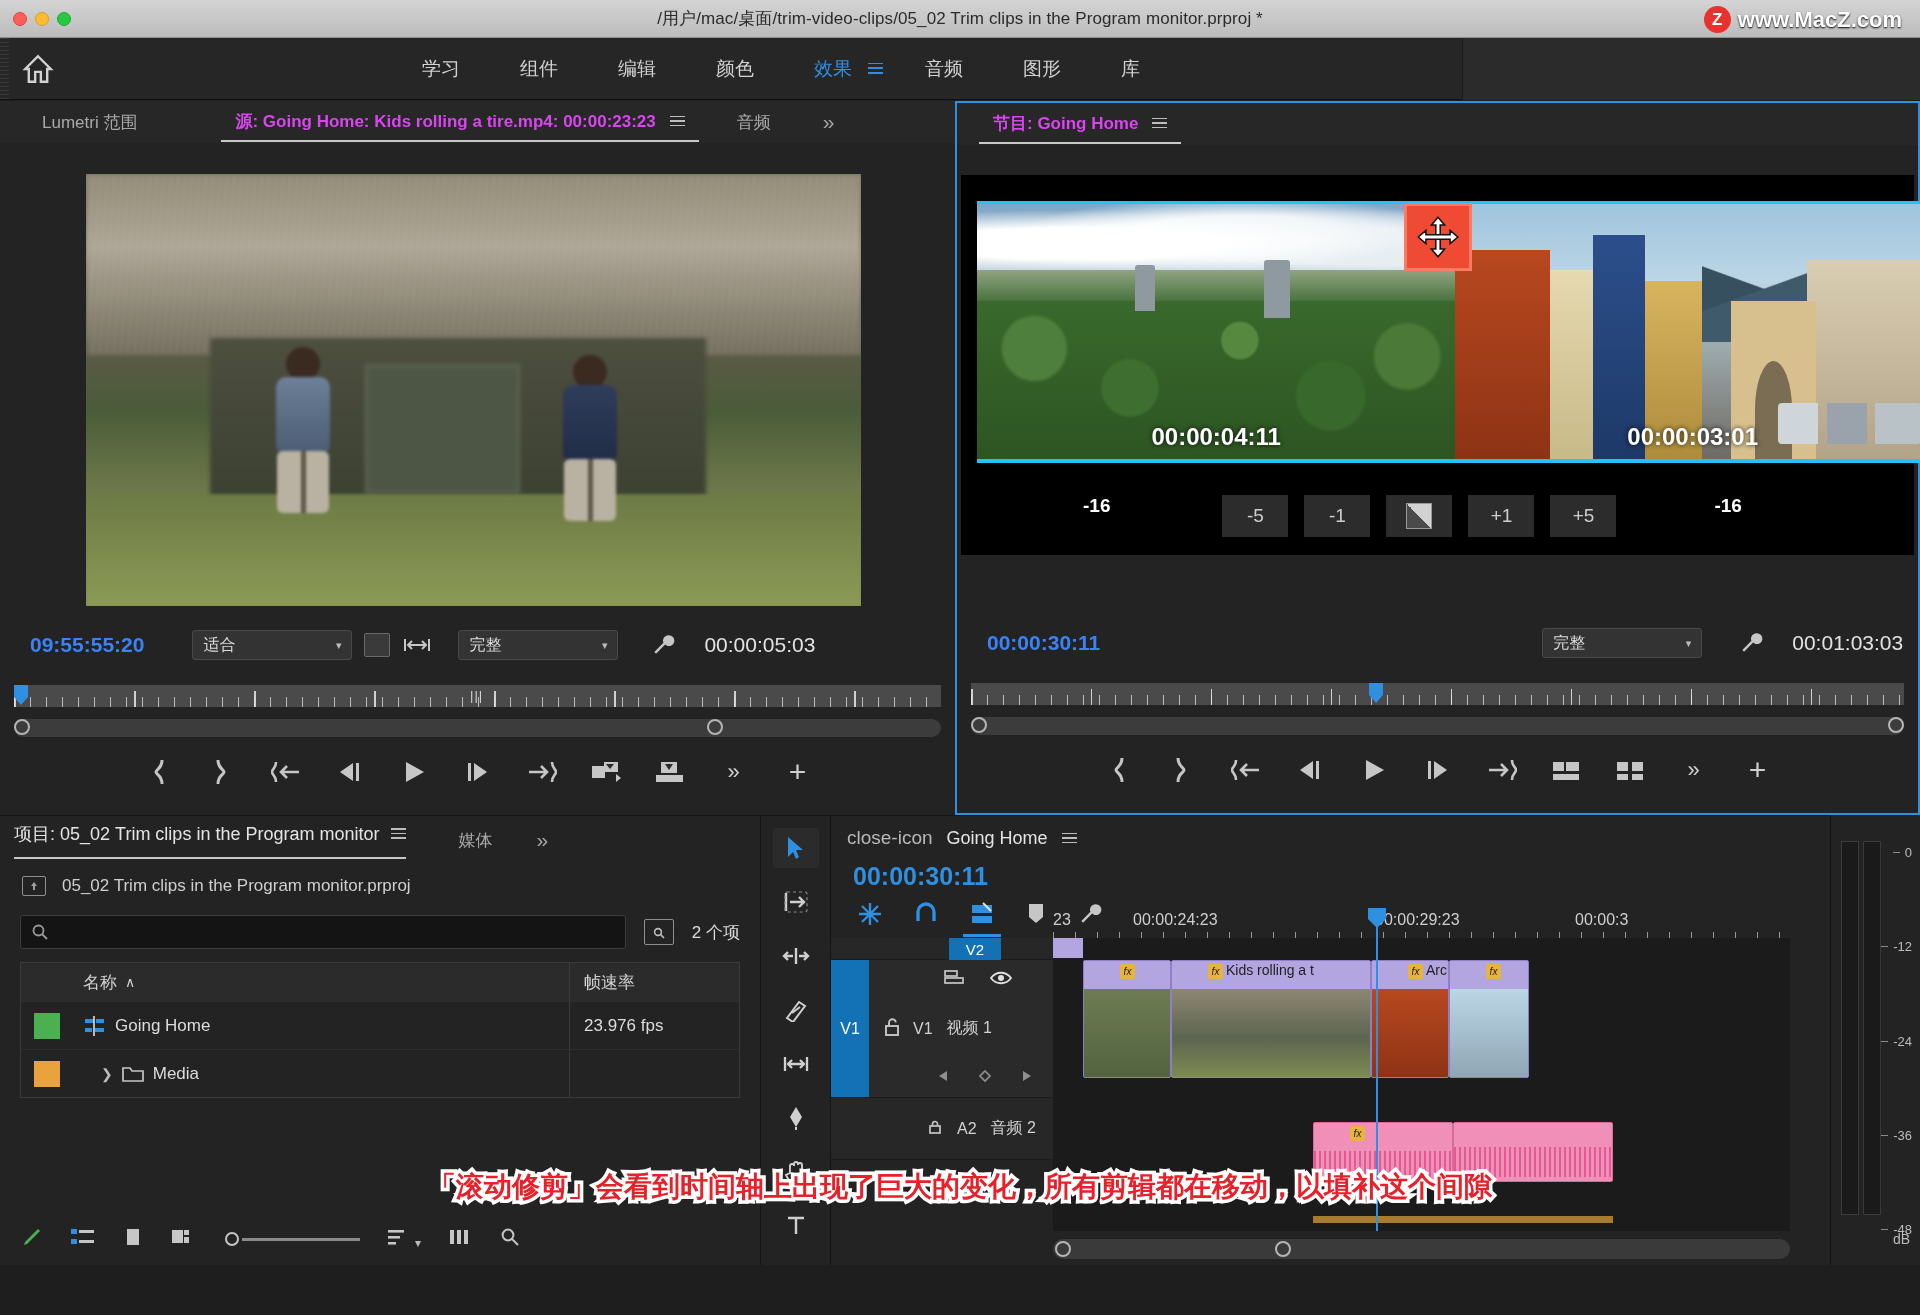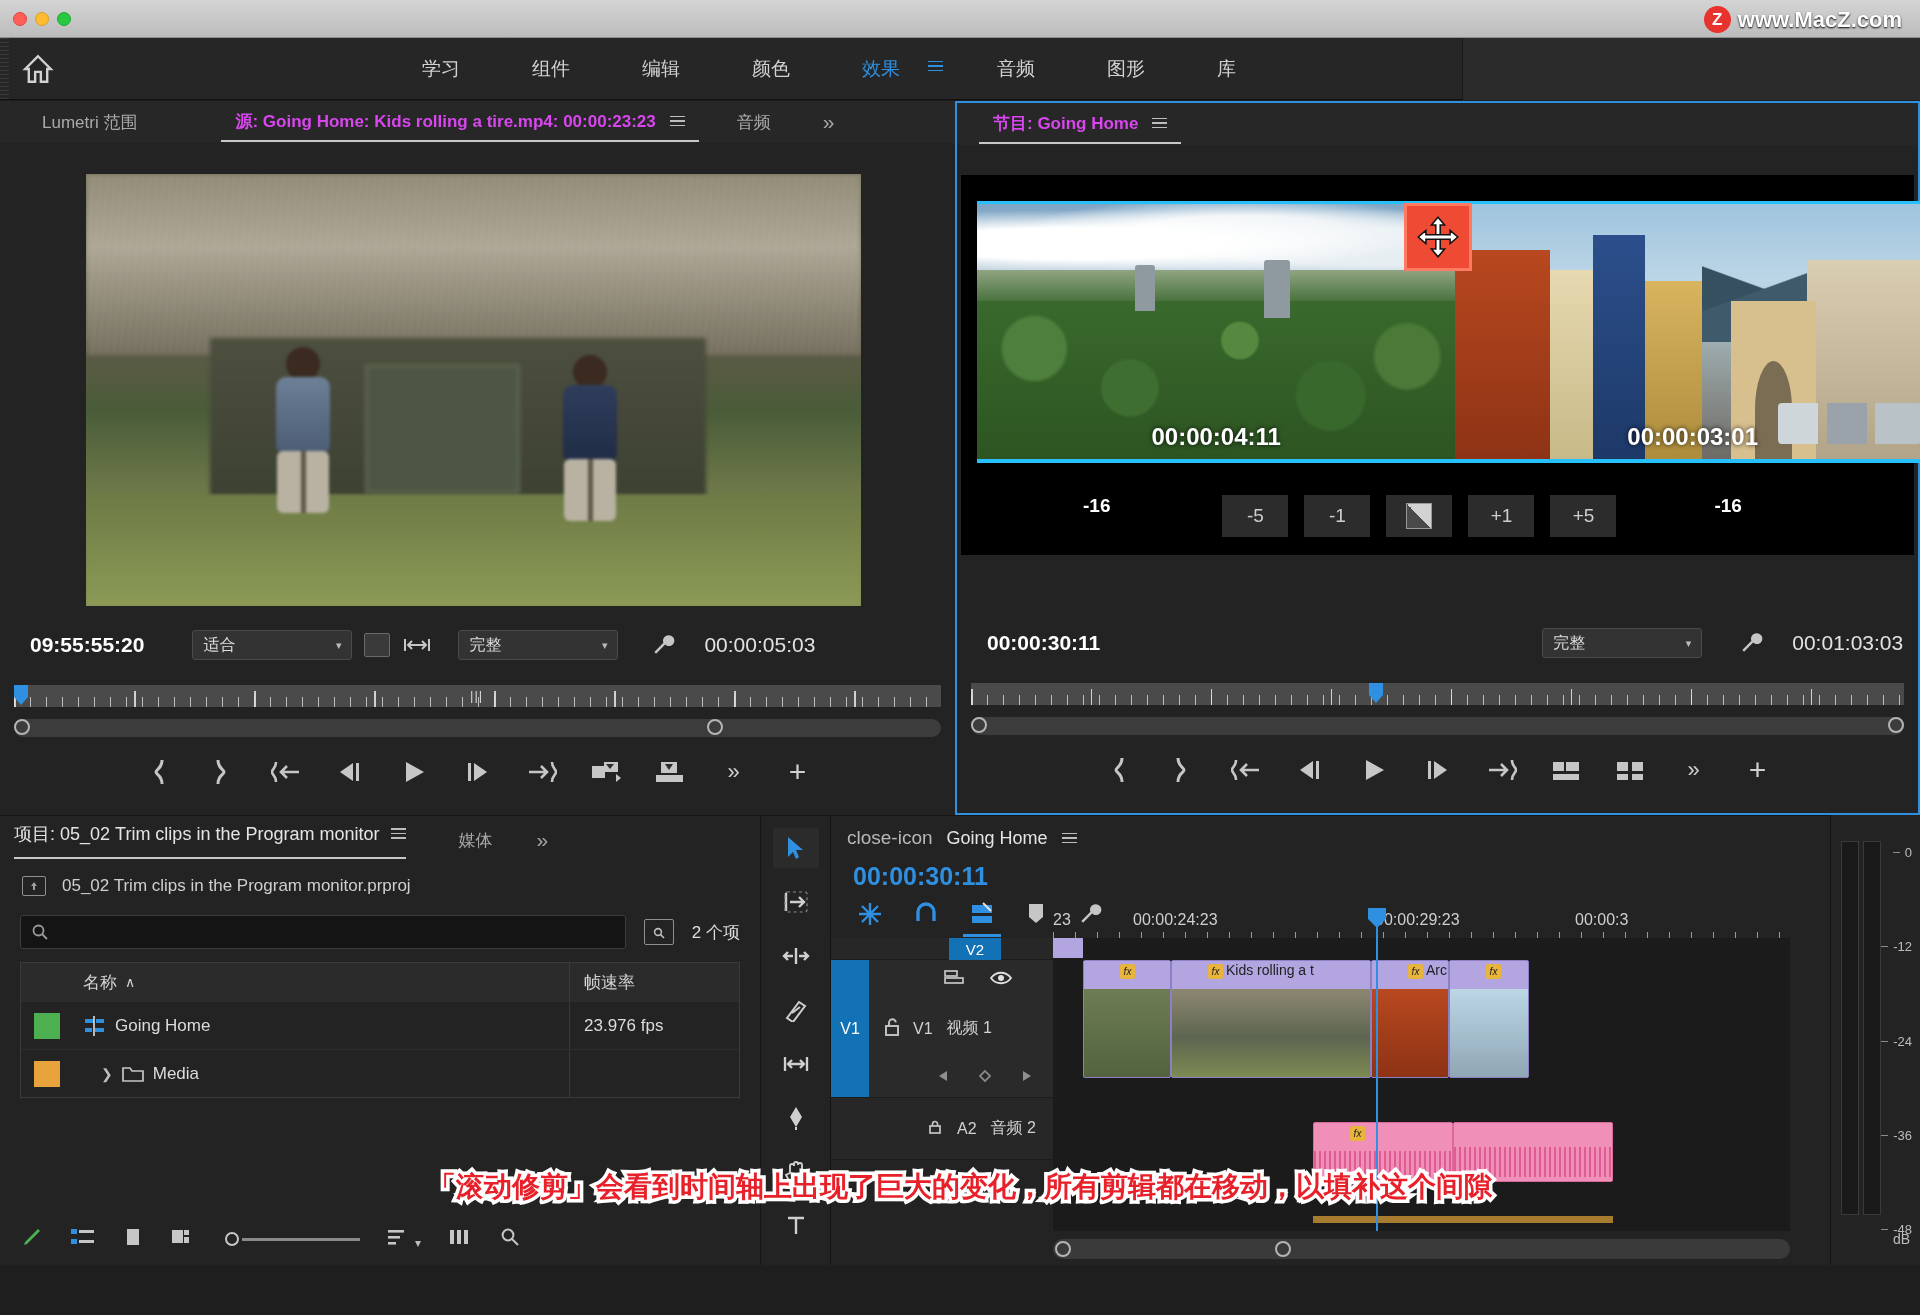--- a/index.html
+++ b/index.html
@@ -24,21 +24,21 @@
   .wm-badge { width:27px; height:27px; border-radius:50%; background:#e8322e; color:#fff;
      font-size:17px; font-weight:bold; display:flex; align-items:center; justify-content:center; }
   .wm-text { color:#fff; font-size:22px; font-weight:bold; text-shadow:0 1px 2px #000; }
 
   
   .wsbar { position:absolute; left:0; top:38px; width:1920px; height:62px;
     background:#262626; border-bottom:1px solid #101010; display:flex; align-items:center; }
   .home-btn { width:76px; display:flex; justify-content:center; align-items:center; }
   .grip { position:absolute; left:0; top:38px; width:9px; height:62px;
     background:repeating-linear-gradient(#3a3a3a 0 1px,transparent 1px 4px); }
-  .ws-items { display:flex; align-items:center; gap:16px; margin-left:318px; }
+  .ws-items { display:flex; align-items:flex-end; gap:4px; margin-left:318px; }
   .ws-item { padding:0 28px; font-size:19px; color:#d2d2d2; cursor:default; }
   .ws-item.active { color:#2f8fe0; }
   .ws-menu { color:#2f8fe0; font-size:17px; margin-left:-16px; padding-right:10px;}
   .ws-more { position:absolute; left:1470px; color:#cfcfcf; font-size:22px; }
   .wsbar-rt { position:absolute; left:1462px; top:38px; width:458px; height:62px;
      background:#2b2b2b; border-left:1px solid #1a1a1a; }
 
   
   .panel-tabs { height:42px; display:flex; align-items:center; background:#272727; }
   .ptab { font-size:17px; color:#a9a9a9; padding:0 14px; white-space:nowrap; }
@@ -67,21 +67,21 @@
   .kid2{left:60%;top:42%;width:78px;height:195px;}
   .kid .head{position:absolute;left:50%;transform:translateX(-50%);top:0;width:34px;height:34px;border-radius:50%;background:#3b2a20;}
   .kid .torso{position:absolute;left:50%;transform:translateX(-50%);top:30px;width:54px;height:78px;border-radius:10px;}
   .kid1 .torso{background:linear-gradient(#6d8098,#4a5b72);}
   .kid2 .torso{background:linear-gradient(#2f3d5c,#202c45);}
   .kid .legs{position:absolute;left:50%;transform:translateX(-50%);top:104px;width:52px;height:62px;background:#b9b2a2;border-radius:6px;}
   .kid .legs:after{content:"";position:absolute;left:46%;top:0;width:5px;height:100%;background:#5d584b;}
 
   .mon-bar { position:absolute; left:0; bottom:148px; width:100%; height:44px; display:flex;
     align-items:center; gap:12px; padding:0 14px; }
-  .tc-blue { color:#ffffff; font-size:21px; font-weight:bold; font-family:"Liberation Sans",sans-serif;}
+  .tc-blue { color:#3b82f6; font-size:21px; font-weight:bold; font-family:"Liberation Sans",sans-serif;}
   .tc-white { color:#e2e2e2; font-size:21px; }
   .sel { height:30px; background:#333; border:1px solid #4a4a4a; border-radius:3px;
     color:#dcdcdc; font-size:16px; display:flex; align-items:center; padding:0 10px;
     justify-content:space-between; }
   .caret{ margin-left:10px; font-size:11px; color:#bbb;}
   .sq-btn{ width:26px; height:24px; border:1px solid #6a6a6a; background:#3a3a3a; border-radius:2px;}
 
   .ruler { position:absolute; left:0; bottom:100px; width:100%; height:30px; }
   .ruler .track { position:absolute; left:14px; right:14px; top:0; height:22px; background:#4a4a4a; }
   .ticks{position:absolute;left:14px;right:14px;top:12px;height:10px;
@@ -213,20 +213,21 @@
 </style>
 </head>
 <body>
 
 <div class="titlebar">
   <div class="traffic">
     <div class="dot r"></div>
     <div class="dot y"></div>
     <div class="dot g"></div>
   </div>
+  <div class="win-title">/用户/mac/桌面/trim-video-clips/05_02 Trim clips in the Program monitor.prproj *</div>
 </div>
 
 <div class="watermark">
   <div class="wm-badge">Z</div>
   <div class="wm-text">www.MacZ.com</div>
 </div>
 
 <div class="wsbar">
   <div class="home-btn">
     <svg width="34" height="34" viewBox="0 0 24 24">

